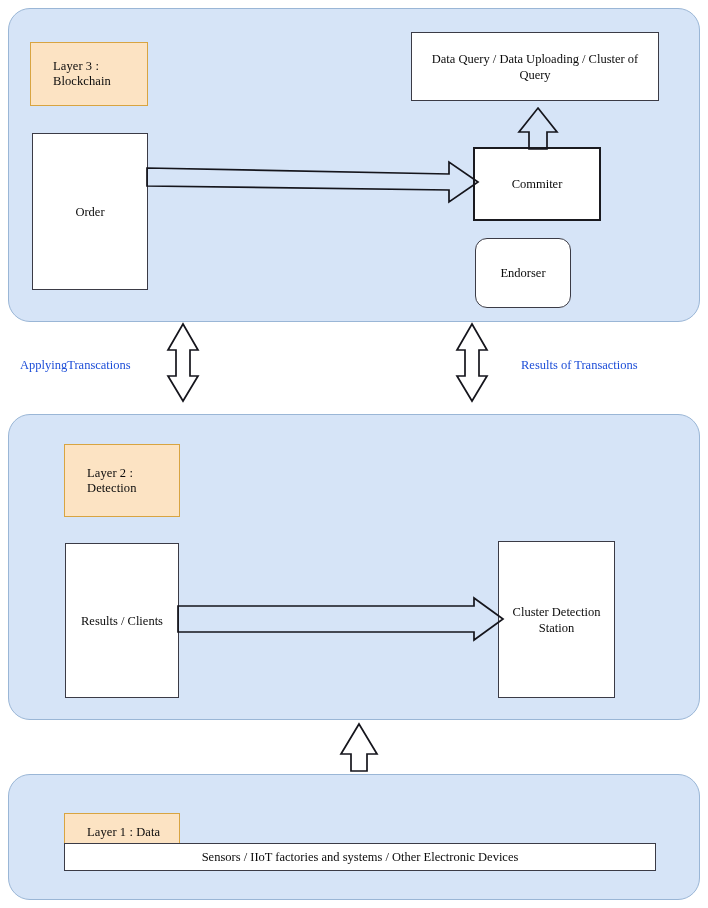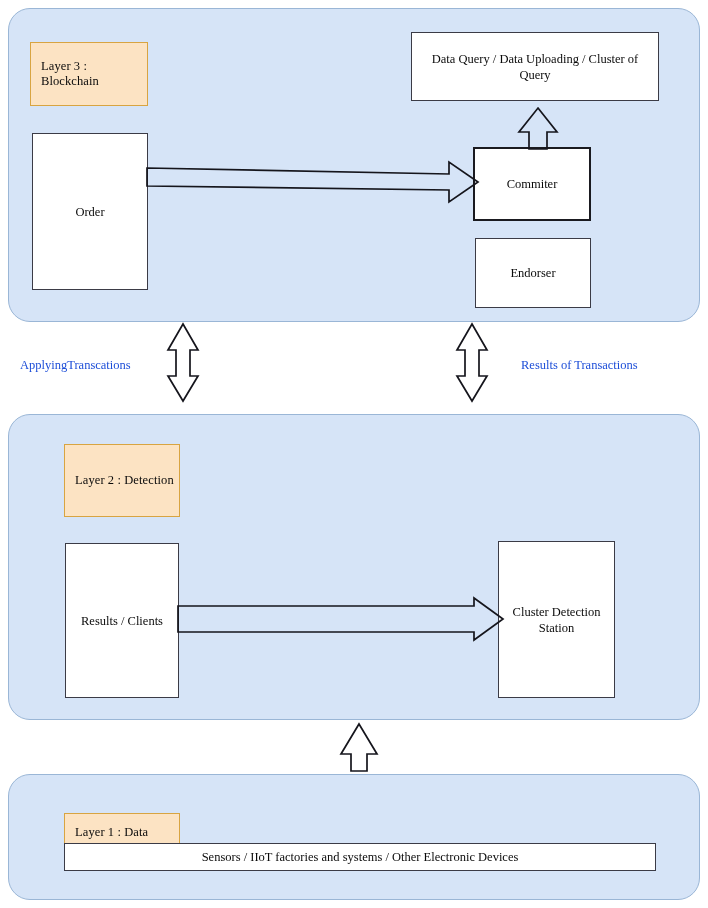--- a/index.html
+++ b/index.html
@@ -30,21 +30,21 @@
     background: #fce3c3;
     border: 1.5px solid #d8a441;
     box-sizing: border-box;
     display: flex;
     align-items: center;
     justify-content: center;
     font-size: 12.5px;
     color: #0a0a0a;
     letter-spacing: 0.1px;
   }
-  .tag.tl { justify-content: flex-start; padding-left: 10px; }
+  .tag.tl { justify-content: flex-start; padding-left: 22px; }
   .wbox {
     position: absolute;
     background: #ffffff;
     border: 1.6px solid #3b3b46;
     box-sizing: border-box;
     display: flex;
     align-items: center;
     justify-content: center;
     text-align: center;
     font-size: 12.5px;
@@ -82,25 +82,25 @@
   </div>
 
   <div class="wbox" style="left:32px; top:133px; width:116px; height:157px;">
     <span>Order</span>
   </div>
 
   <div class="wbox" style="left:411px; top:32px; width:248px; height:69px;justify-content:center;">
     <span>Data  Query / Data Uploading / Cluster of Query</span>
   </div>
 
-  <div class="wbox heavy" style="left:473px; top:147px; width:118px; height:74px;">
+  <div class="wbox heavy" style="left:473px; top:147px; width:128px; height:74px;">
     <span>Commiter</span>
   </div>
 
-  <div class="wbox" style="left:475px; top:238px; width:116px; height:70px;">
+  <div class="wbox" style="left:475px; top:238px; width:96px; height:70px;border-radius:12px;">
     <span>Endorser</span>
   </div>
 
   <svg class="arrow" style="left:147px; top:158px;" width="332" height="52" viewBox="0 0 332 52">
     <polygon points="0,10 302,16 302,4 331,24 302,44 302,32 0,28"></polygon>
   </svg>
 
   <svg class="arrow" style="left:512px; top:108px;" width="52" height="42" viewBox="0 0 52 42">
     <polygon points="26,0 45,24 35,24 35,41 17,41 17,24 7,24"></polygon>
   </svg>

